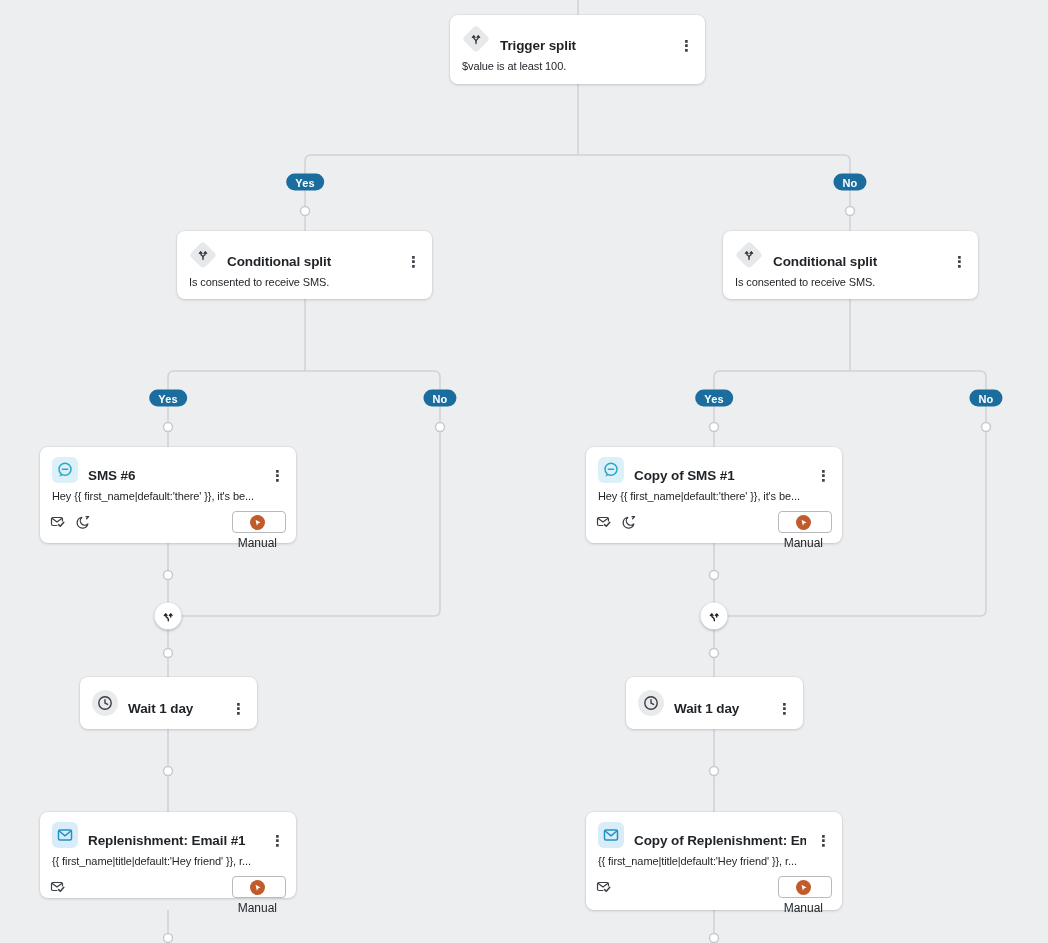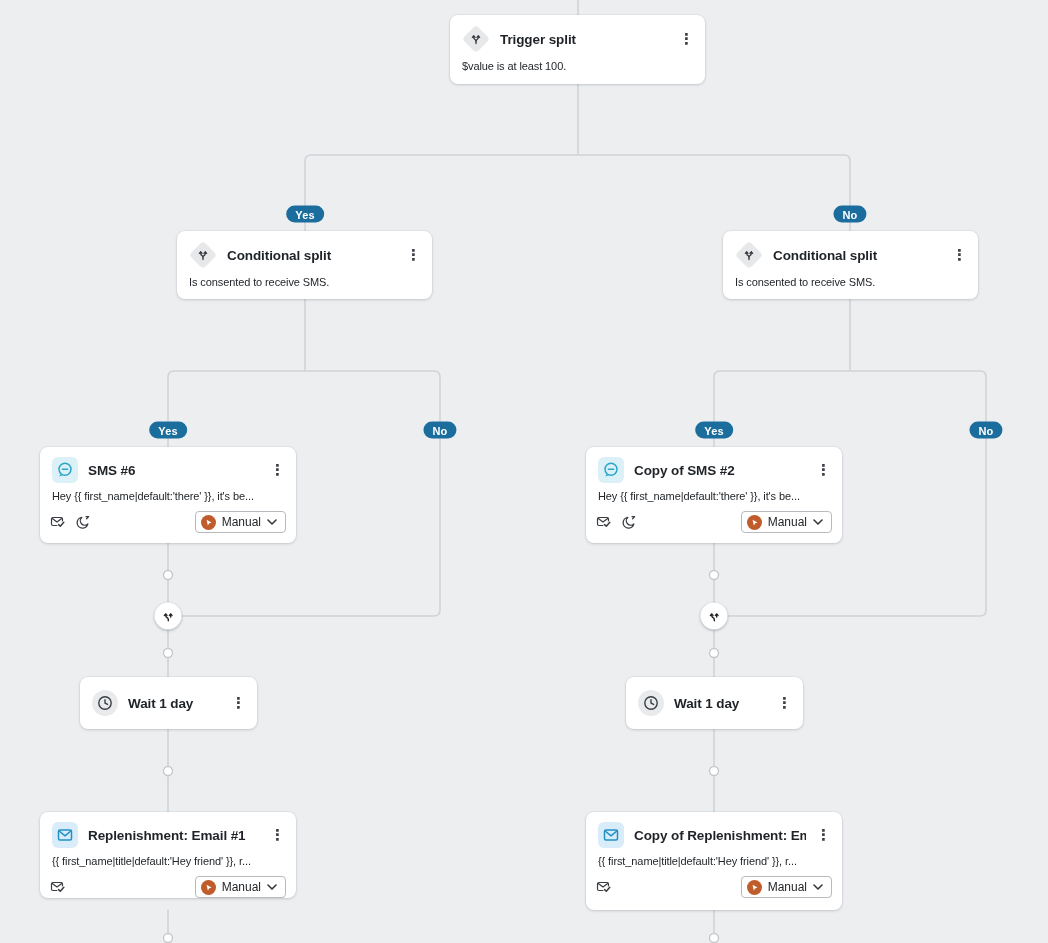--- a/index.html
+++ b/index.html
@@ -13,21 +13,21 @@
   #canvas{position:absolute;inset:0;width:1048px;height:943px;}
   .connectors{position:absolute;left:0;top:0;z-index:0;}
   .conn{fill:none;stroke:#cfd2d6;stroke-width:1.5;}
   .dot{fill:#ffffff;stroke:#c5c9cd;stroke-width:1.4;}
 
   .card{
     position:absolute;z-index:2;background:#ffffff;border-radius:8px;
     box-shadow:0 0 0 1px rgba(40,44,48,.04),0 1px 3px rgba(30,34,40,.16);
     box-sizing:border-box;cursor:pointer;
   }
-  .card-head{display:flex;align-items:center;gap:10px;padding:10px 12px 0 12px;}
+  .card-head{display:flex;align-items:flex-end;gap:10px;padding:10px 12px 0 12px;}
   .card-title{
     font-size:13.5px;font-weight:700;color:#1f2327;flex:1;
     white-space:nowrap;overflow:hidden;letter-spacing:-.1px;
   }
   .kebab{
     width:14px;text-align:center;font-size:15px;font-weight:700;color:#3c4046;
     line-height:14px;cursor:pointer;flex:none;user-select:none;
   }
   .card-body{
     padding:7px 12px 0 12px;font-size:11px;color:#23272b;
@@ -47,32 +47,32 @@
   .sms-bg{background:#dcf0f8;}
   .email-bg{background:#d8ecf9;}
   .round-bg{width:26px;height:26px;border-radius:50%;background:#e8eaec;}
 
   .foot-icon{flex:none;display:flex;align-items:center;}
 
   .status-chip{
     margin-left:auto;display:flex;align-items:center;gap:6px;
     background:#fff;border:1px solid #b7babe;border-radius:4px;
     padding:3px 8px 3px 5px;height:22px;box-sizing:border-box;
-    font-family:inherit;cursor:pointer;
+    font-family:inherit;cursor:pointer;flex-direction:column;
   }
   .status-dot{
     width:15px;height:15px;border-radius:50%;background:#c05b2c;
     display:flex;align-items:center;justify-content:center;flex:none;
   }
   .status-label{font-size:12px;color:#23272b;}
 
   .badge{
     position:absolute;z-index:3;transform:translate(-50%,-50%);
     background:#1b6d9e;color:#fff;font-size:11px;font-weight:600;
-    padding:2.5px 9px;border-radius:999px;letter-spacing:.2px;user-select:none;margin-top:32px;
+    padding:2.5px 9px;border-radius:999px;letter-spacing:.2px;user-select:none;
   }
   .merge{
     position:absolute;z-index:2;width:27px;height:27px;border-radius:50%;
     background:#fff;box-shadow:0 1px 3px rgba(20,24,30,.3);
     transform:translate(-50%,-50%);
     display:flex;align-items:center;justify-content:center;
   }
 </style>
 </head>
 <body>
@@ -230,21 +230,21 @@
 
   <div class="card" style="left:586px;top:447px;width:256px;height:96px;">
     <div class="card-head">
       <span class="icon-box sq-bg sms-bg">
         <svg width="18" height="18" viewBox="0 0 18 18" fill="none" stroke="#2aa7c8" stroke-width="1.5" stroke-linecap="round">
           <circle cx="9" cy="8.3" r="6"></circle>
           <line x1="6.4" y1="8.3" x2="11.6" y2="8.3"></line>
           <path d="M4.6,12.9 L3.2,15.6 L6.6,14.3 Z" fill="#2aa7c8" stroke="none"></path>
         </svg>
       </span>
-      <span class="card-title">Copy of SMS #2</span>
+      <span class="card-title">Copy of SMS #1</span>
       <span class="kebab">⋮</span>
     </div>
     <div class="card-body">Hey {{ first_name|default:'there' }}, it's be...</div>
     <div class="card-foot">
       <span class="foot-icon">
         <svg width="16" height="16" viewBox="0 0 16 16" fill="none" stroke="#3a3e43" stroke-width="1.2" stroke-linecap="round" stroke-linejoin="round">
           <rect x="1.5" y="3.5" width="11" height="8" rx="1.5"></rect>
           <path d="M2.3,4.4 L7,8 L11.7,4.4"></path>
           <path d="M8.6,10.6 L10.3,12.3 L13.8,8.3" stroke="#fff" stroke-width="3.2"></path>
           <path d="M8.6,10.6 L10.3,12.3 L13.8,8.3" stroke-width="1.5"></path>

